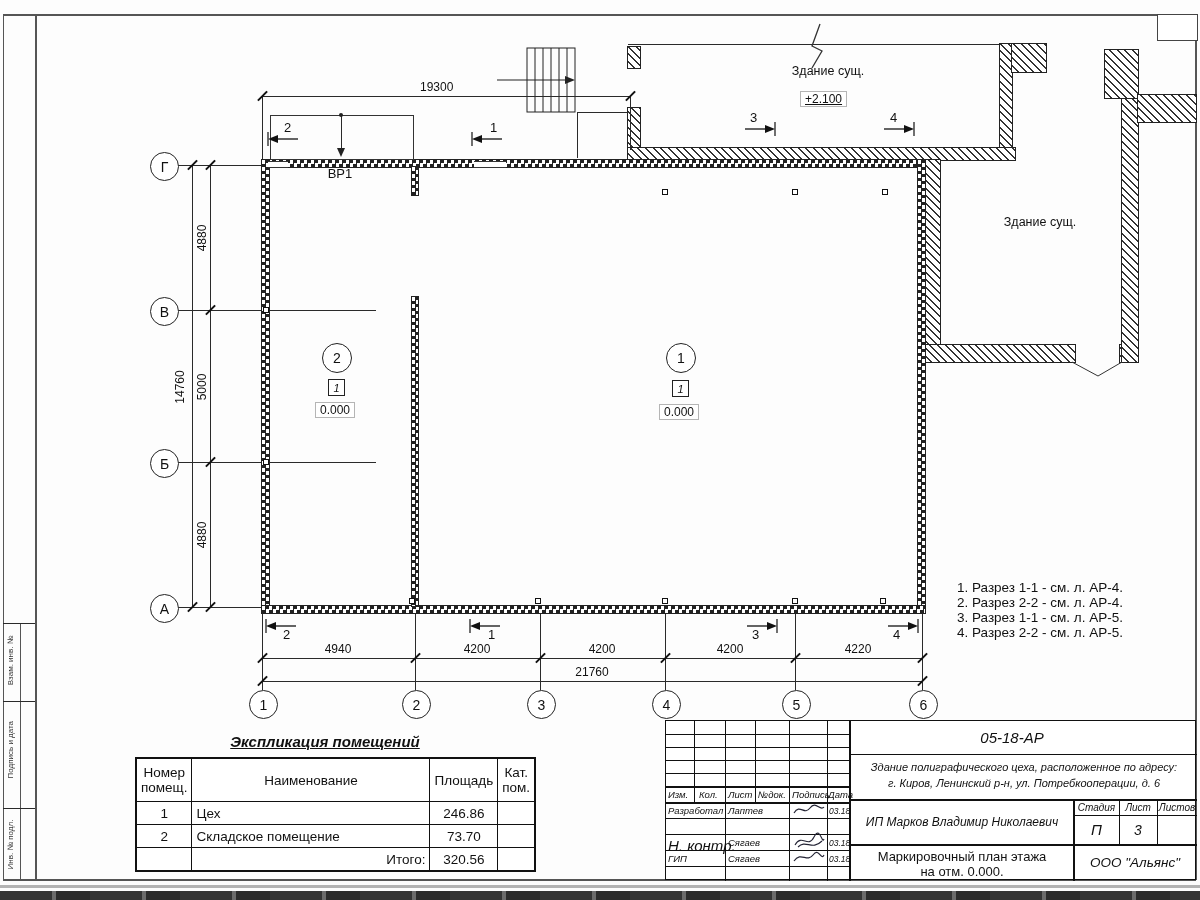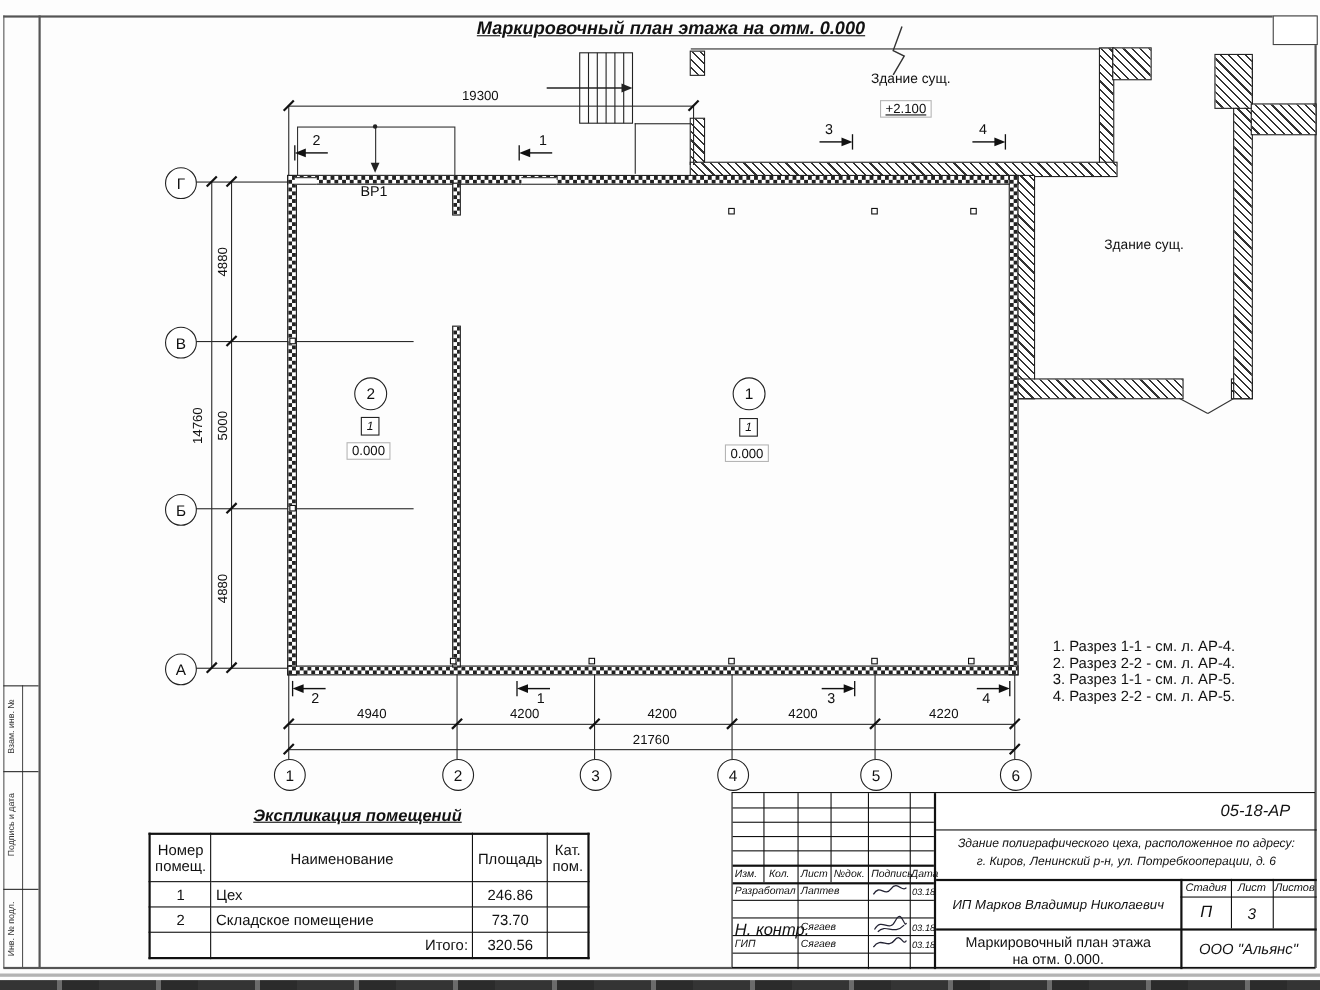--- a/index.html
+++ b/index.html
@@ -45,21 +45,20 @@
   <div class="hl" style="left:3px;top:623px;width:32px;"></div>
   <div class="hl" style="left:3px;top:701px;width:32px;"></div>
   <div class="hl" style="left:3px;top:808px;width:32px;"></div>
   <div class="stampv" style="left:-15px;top:656px;width:50px;">Взам. инв. №</div>
   <div class="stampv" style="left:-15px;top:749px;width:50px;">Подпись и дата</div>
   <div class="stampv" style="left:-15px;top:840px;width:50px;">Инв. № подл.</div>
   <div style="position:absolute;left:1157px;top:14px;width:39px;height:25px;border:1.5px solid #444;background:#fff;"></div>
   <div class="hl" style="left:0;top:885px;width:1200px;height:3px;background:#b3b3b3;"></div>
   <div style="position:absolute;left:0;top:891px;width:1200px;height:9px;background:repeating-linear-gradient(90deg,#343434 0 52px,#6b6b6b 52px 56px,#2b2b2b 56px 90px);"></div>
 
-  <div class="t" style="left:395px;top:17px;width:430px;text-align:center;font-size:16.5px;font-weight:bold;font-style:italic;text-decoration:underline;">Маркировочный план этажа на отм. 0.000</div>
 
   <div class="hl" style="left:628px;top:44px;width:382px;"></div>
   <svg style="left:800px;top:24px;" width="30" height="44">
     <polyline points="20,0 12,22 22,27 12,44" fill="none" stroke="#333" stroke-width="1.3"></polyline>
   </svg>
   <div class="wall-e" style="left:628px;top:47px;width:12px;height:21px;"></div>
   <div class="wall-e" style="left:628px;top:108px;width:12px;height:41px;"></div>
   <div class="wall-e" style="left:1000px;top:44px;width:12px;height:105px;"></div>
   <div class="wall-e" style="left:1012px;top:44px;width:34px;height:28px;"></div>
   <div class="wall-e" style="left:628px;top:148px;width:387px;height:12px;"></div>
@@ -323,21 +322,21 @@
       <path d="M2,12 C9,2 15,14 21,6 S29,12 32,6" fill="none" stroke="#223" stroke-width="1.2"></path>
       </svg>
 
     <div class="hl tbk-line" style="left:185px;top:33px;width:346px;"></div>
     <div class="hl tbk-line" style="left:185px;top:78px;width:346px;height:2px;"></div>
     <div class="hl tbk-line" style="left:185px;top:123px;width:346px;height:2px;"></div>
     <div class="vl tbk-line" style="left:407px;top:78px;height:82px;width:2px;"></div>
     <div class="hl tbk-line" style="left:407px;top:94px;width:124px;"></div>
     <div class="vl tbk-line" style="left:453px;top:78px;height:45px;"></div>
     <div class="vl tbk-line" style="left:491px;top:78px;height:45px;"></div>
-    <div class="t gt" style="left:185px;top:8px;width:322px;text-align:right;font-size:15px;">05-18-АР</div>
+    <div class="t gt" style="left:185px;top:8px;width:322px;text-align:center;font-size:15px;">05-18-АР</div>
     <div class="t gt" style="left:185px;top:40px;width:346px;text-align:center;font-size:11px;">Здание полиграфического цеха, расположенное по адресу:</div>
     <div class="t gt" style="left:185px;top:56px;width:346px;text-align:center;font-size:11px;">г. Киров,  Ленинский р-н, ул. Потребкооперации, д. 6</div>
     <div class="t gt" style="left:185px;top:94px;width:222px;text-align:center;font-size:12px;">ИП Марков Владимир Николаевич</div>
     <div class="t" style="left:185px;top:128px;width:222px;text-align:center;font-size:13px;">Маркировочный план этажа</div>
     <div class="t" style="left:185px;top:143px;width:222px;text-align:center;font-size:13px;">на отм. 0.000.</div>
     <div class="t gt" style="left:408px;top:81px;width:45px;text-align:center;font-size:10px;">Стадия</div>
     <div class="t gt" style="left:453px;top:81px;width:38px;text-align:center;font-size:10px;">Лист</div>
     <div class="t gt" style="left:491px;top:81px;width:40px;text-align:center;font-size:10px;">Листов</div>
     <div class="t gt" style="left:408px;top:100px;width:45px;text-align:center;font-size:15px;">П</div>
     <div class="t gt" style="left:453px;top:101px;width:38px;text-align:center;font-size:14px;">3</div>

